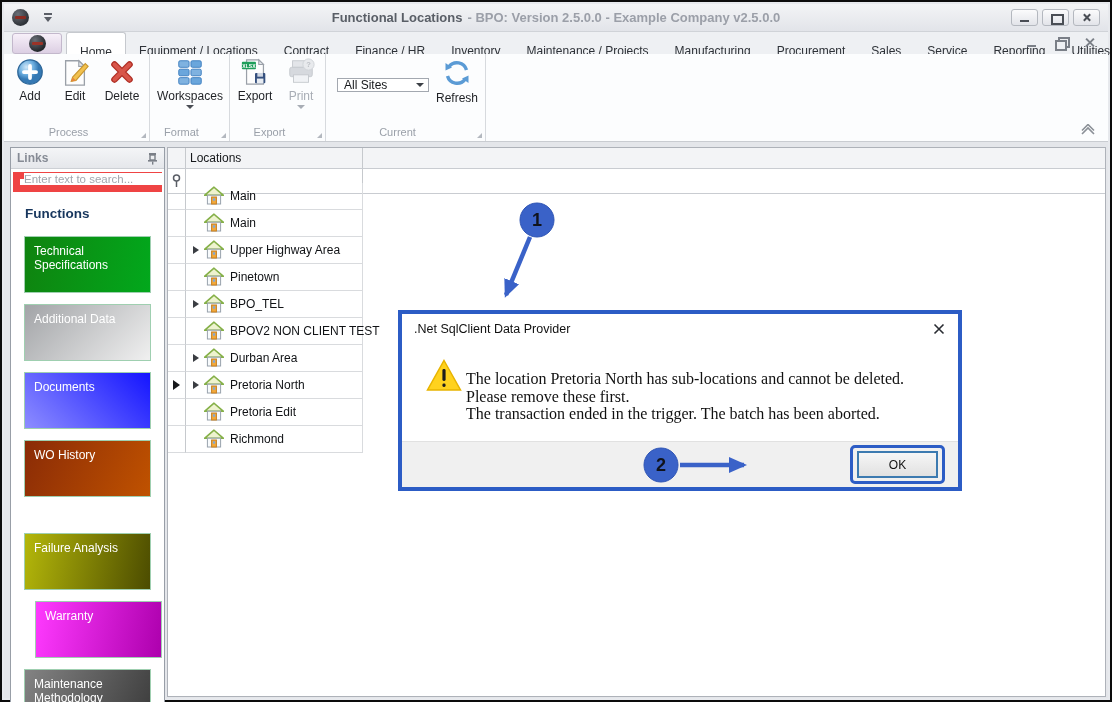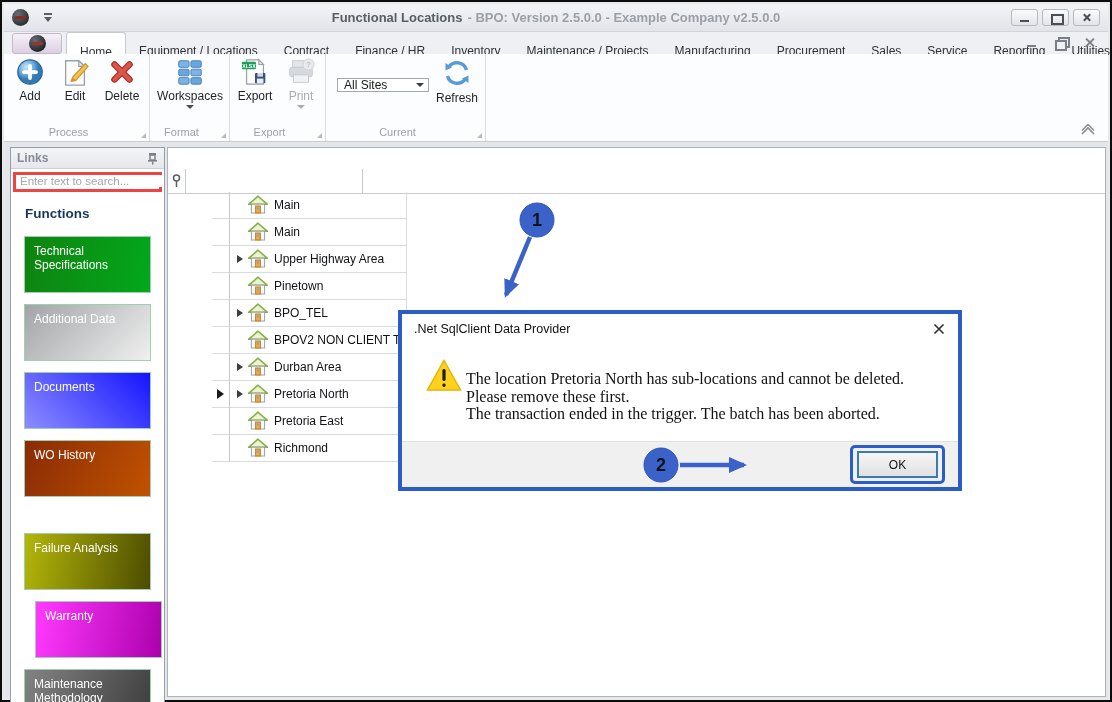--- a/index.html
+++ b/index.html
@@ -69,37 +69,37 @@
 
   
   .main-bg { position:absolute; left:2px; top:140px; right:2px; bottom:2px; background:#e4e6ea; }
 
   
   .sidebar { position:absolute; left:8px; top:145px; width:155px; height:656px; background:#fff; border:1px solid #989ea7; overflow:hidden; }
   .links-header { height:21px; background:linear-gradient(#f4f5f7,#e5e7eb); border-bottom:1px solid #cdd0d5;
     display:flex; align-items:center; padding:0 6px; }
   .links-label { font-size:12px; font-weight:bold; color:#868b95; }
   .pin-icon { margin-left:auto; cursor:pointer; }
-  .search-box { margin:3px 2px 0; height:20px; border:3px solid #ef4444; background:#fff; display:flex; align-items:flex-start; padding:0 4px; }
+  .search-box { margin:3px 2px 0; height:20px; border:7px solid #ef4444; background:#fff; display:flex; align-items:flex-end; padding:0 4px; }
   .search-box input { flex:1; border:none; outline:none; font-size:11.5px; color:#333; font-family:"Liberation Sans",sans-serif; }
   .search-box input::placeholder { color:#a3a7ae; }
   .functions-title { margin:14px 0 0 14px; font-size:13.5px; font-weight:bold; color:#17365d; }
   .fn-list { margin:15px 0 0 13px; }
   .fn-btn { width:127px; height:57px; margin-bottom:11px; border:1px solid #9fcfb0; padding:7px 9px; cursor:pointer; }
   .fn-label { color:#fff; font-size:12px; line-height:14px; display:block; }
 
   
   .treepanel { position:absolute; left:165px; top:145px; width:939px; height:550px; background:#fff; border:1px solid #aeb2b9; overflow:hidden; }
   .tree-header { position:absolute; left:0; top:0; right:0; height:21px; background:#f3f4f6; border-bottom:1px solid #c9ccd1; }
   .th-gutter { position:absolute; left:0; top:0; width:18px; height:100%; border-right:1px solid #c6c9cd; }
   .th-cell { position:absolute; left:18px; top:0; width:177px; height:100%; border-right:1px solid #c6c9cd; padding:3px 0 0 4px; font-size:12px; color:#16181b; }
   .filter-row { position:absolute; left:0; top:21px; right:0; height:25px; background:#fff; border-bottom:1px solid #c9ccd1; }
   .fr-gutter { position:absolute; left:0; top:0; width:18px; height:100%; border-right:1px solid #c6c9cd; display:flex; align-items:center; justify-content:center; }
   .fr-cell { position:absolute; left:18px; top:0; width:177px; height:100%; border-right:1px solid #c6c9cd; }
-  .tree-rows { position:absolute; left:0; top:44px; right:0;margin-left:44px; }
+  .tree-rows { position:absolute; left:0; top:35px; right:0; }
   .tree-row { height:27px; position:relative; cursor:pointer; }
   .row-gutter { position:absolute; left:0; top:0; width:18px; height:27px; border-right:1px solid #c6c9cd; border-bottom:1px solid #d9dbde;
     display:flex; align-items:center; justify-content:center; }
   .row-sel { width:0; height:0; border-top:5px solid transparent; border-bottom:5px solid transparent; border-left:7px solid #17191c; }
   .row-cell { position:absolute; left:18px; top:0; width:177px; height:27px; border-right:1px solid #d9dbde; border-bottom:1px solid #d9dbde;
     display:flex; align-items:center; padding-left:5px; }
   .expander { width:11px; height:11px; position:relative; flex:0 0 11px; }
   .expander.on::after { content:""; position:absolute; left:2px; top:1px; width:0; height:0;
     border-top:4.5px solid transparent; border-bottom:4.5px solid transparent; border-left:6px solid #3a3d42; }
   .house { width:20px; height:20px; margin:0 6px 0 2px; flex:0 0 20px; }
@@ -312,20 +312,24 @@
         <div class="fn-btn" style="background: linear-gradient(100deg, rgb(255, 58, 255), rgb(173, 0, 173)); margin-left: 11px;">
           <span class="fn-label">Warranty</span>
         </div>
         <div class="fn-btn" style="background: linear-gradient(115deg, rgb(131, 131, 131), rgb(59, 59, 59));">
           <span class="fn-label">Maintenance Methodology</span>
         </div>
       </div>
   </div>
 
   <div class="treepanel">
+    <div class="tree-header">
+      <div class="th-gutter"></div>
+      <div class="th-cell">Locations</div>
+    </div>
     <div class="filter-row">
       <div class="fr-gutter">
         <svg width="9" height="14" viewBox="0 0 9 14">
           <circle cx="4.5" cy="4" r="3" fill="none" stroke="#5a5e66" stroke-width="1.5"></circle>
           <path d="M4.5 7 L4.5 13" stroke="#5a5e66" stroke-width="1.5"></path>
         </svg>
       </div>
       <div class="fr-cell"></div>
     </div>
     <div class="tree-rows">
@@ -438,21 +442,21 @@
         <div class="tree-row">
           <div class="row-gutter"></div>
           <div class="row-cell">
             <span class="expander"></span>
             <svg class="house" viewBox="0 0 20 20">
               <polygon points="10,1.2 0.8,9.2 19.2,9.2" fill="#eef3cf" stroke="#85b048" stroke-width="1.6"></polygon>
               <rect x="3.4" y="9.2" width="13.2" height="8.8" fill="#f7fafc" stroke="#98a2ac" stroke-width="1"></rect>
               <rect x="7.6" y="11" width="4.8" height="7" fill="#f2a93b" stroke="#c77f1f" stroke-width="1"></rect>
               <rect x="8.9" y="12.3" width="2.2" height="2.4" fill="#7fa8d8"></rect>
             </svg>
-            <span class="row-label">Pretoria East</span>
+            <span class="row-label">Pretoria Edit</span>
           </div>
         </div>
         <div class="tree-row">
           <div class="row-gutter"></div>
           <div class="row-cell">
             <span class="expander"></span>
             <svg class="house" viewBox="0 0 20 20">
               <polygon points="10,1.2 0.8,9.2 19.2,9.2" fill="#eef3cf" stroke="#85b048" stroke-width="1.6"></polygon>
               <rect x="3.4" y="9.2" width="13.2" height="8.8" fill="#f7fafc" stroke="#98a2ac" stroke-width="1"></rect>
               <rect x="7.6" y="11" width="4.8" height="7" fill="#f2a93b" stroke="#c77f1f" stroke-width="1"></rect>

